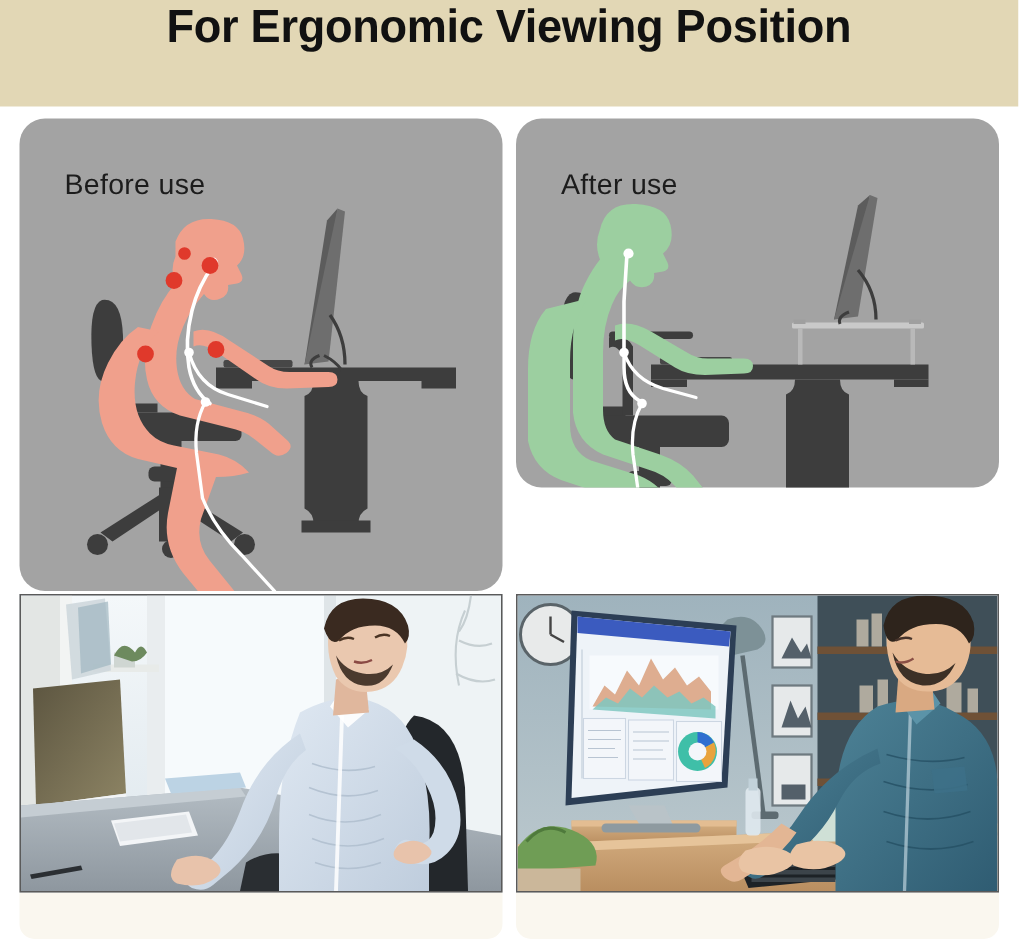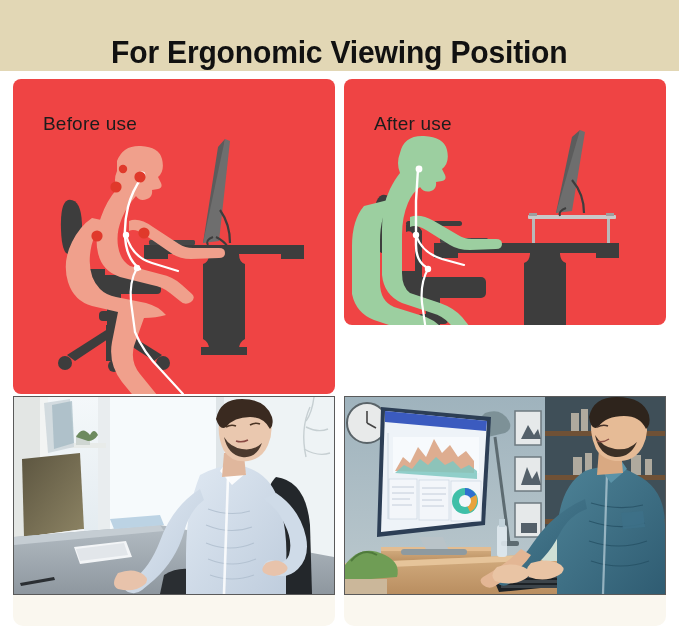--- a/index.html
+++ b/index.html
@@ -7,34 +7,34 @@
     width:679px;height:626px;
     background:#ffffff;
     font-family:"Liberation Sans","DejaVu Sans",sans-serif;
     overflow:hidden;
     position:relative;
   }
   
   #header-banner{
     position:absolute;left:0;top:0;width:679px;height:71px;
     background:#e2d7b5;
-    display:flex;align-items:flex-end;justify-content:center;
+    display:flex;align-items:flex-start;justify-content:center;
   }
   #page-title{
     font-size:31px;font-weight:bold;color:#111111;
     letter-spacing:-0.2px;
     font-family:"Liberation Sans","DejaVu Sans",sans-serif;
     white-space:nowrap;
     transform:scaleX(0.97);
   }
   
   .panel{
     position:absolute;
-    background:#ef4444;
-    border-radius:8px;
+    background:#a3a3a3;
+    border-radius:17px;
     overflow:hidden;
   }
   #panel-before{left:13px;top:79px;width:322px;height:315px;}
   #panel-after {left:344px;top:79px;width:322px;height:246px;}
 
   .panel-label{
     position:absolute;left:30px;top:34px;
     font-size:19px;color:#1c1c1c;font-weight:400;
     letter-spacing:0.2px;
   }

